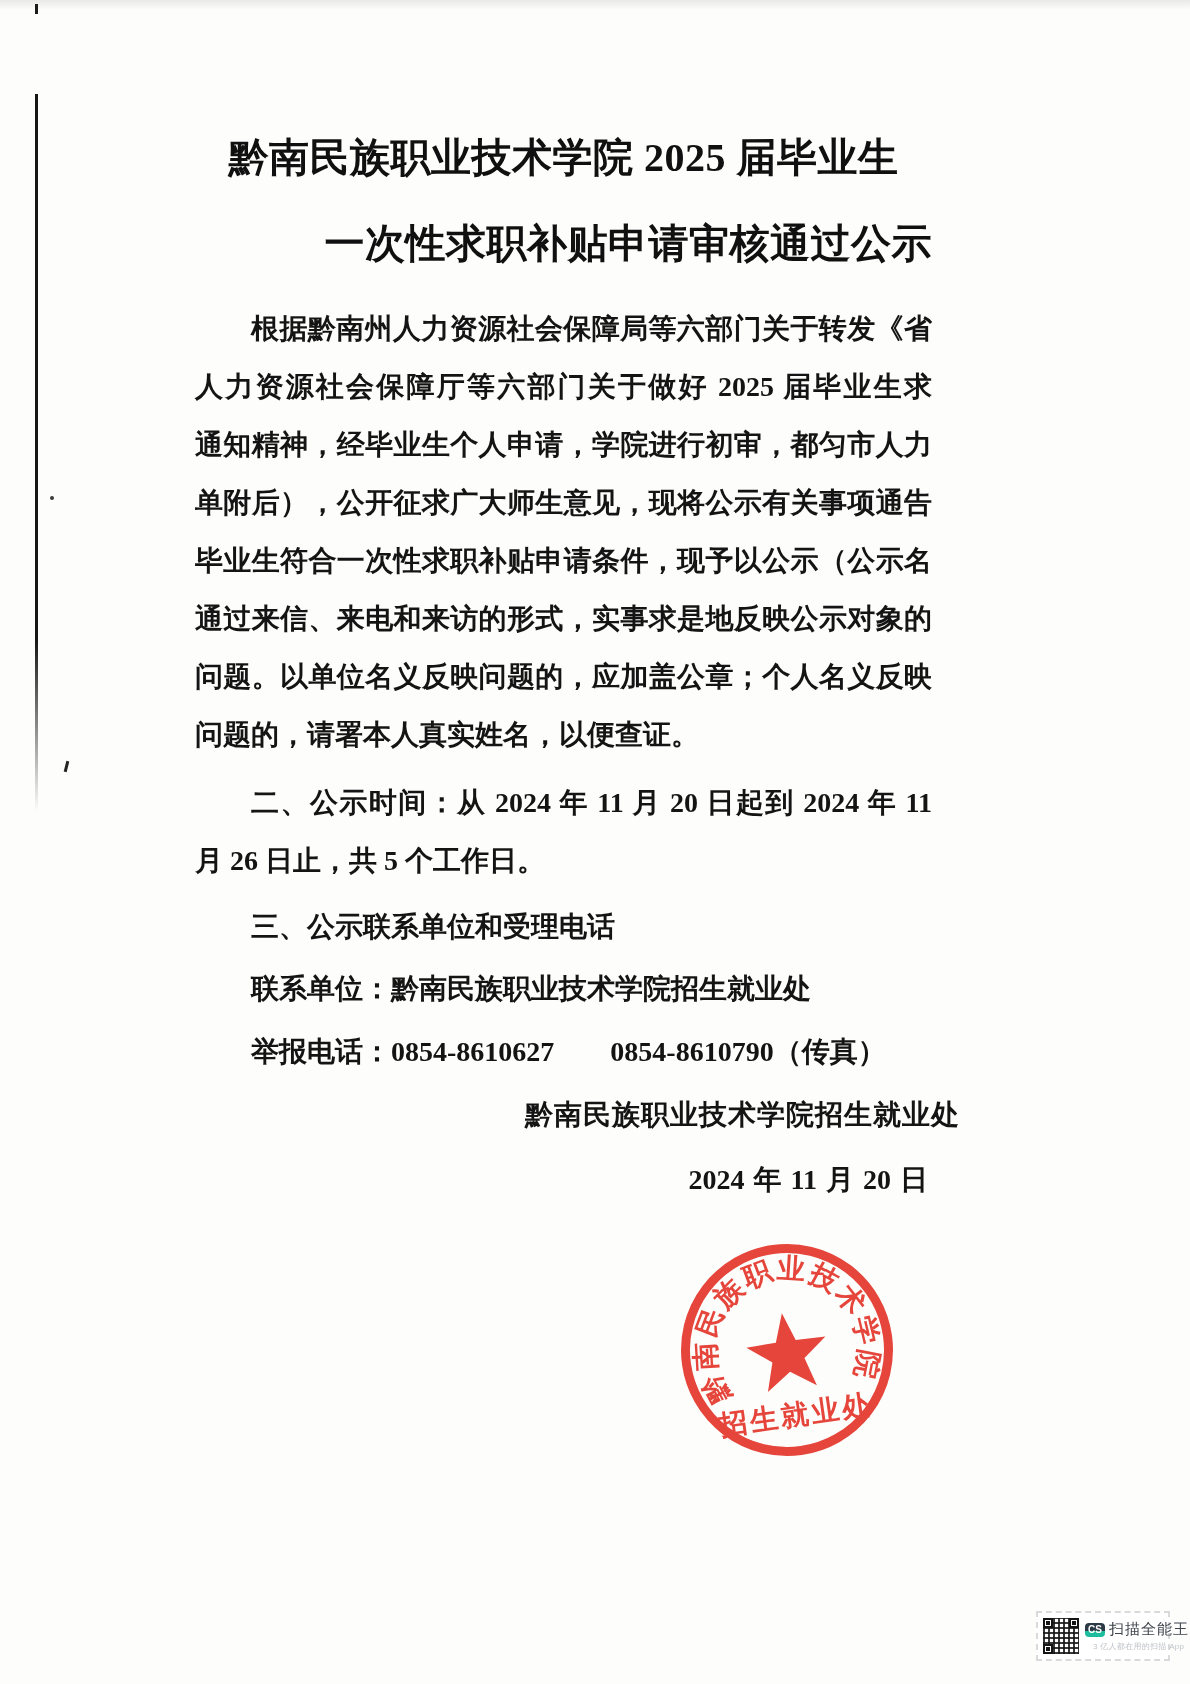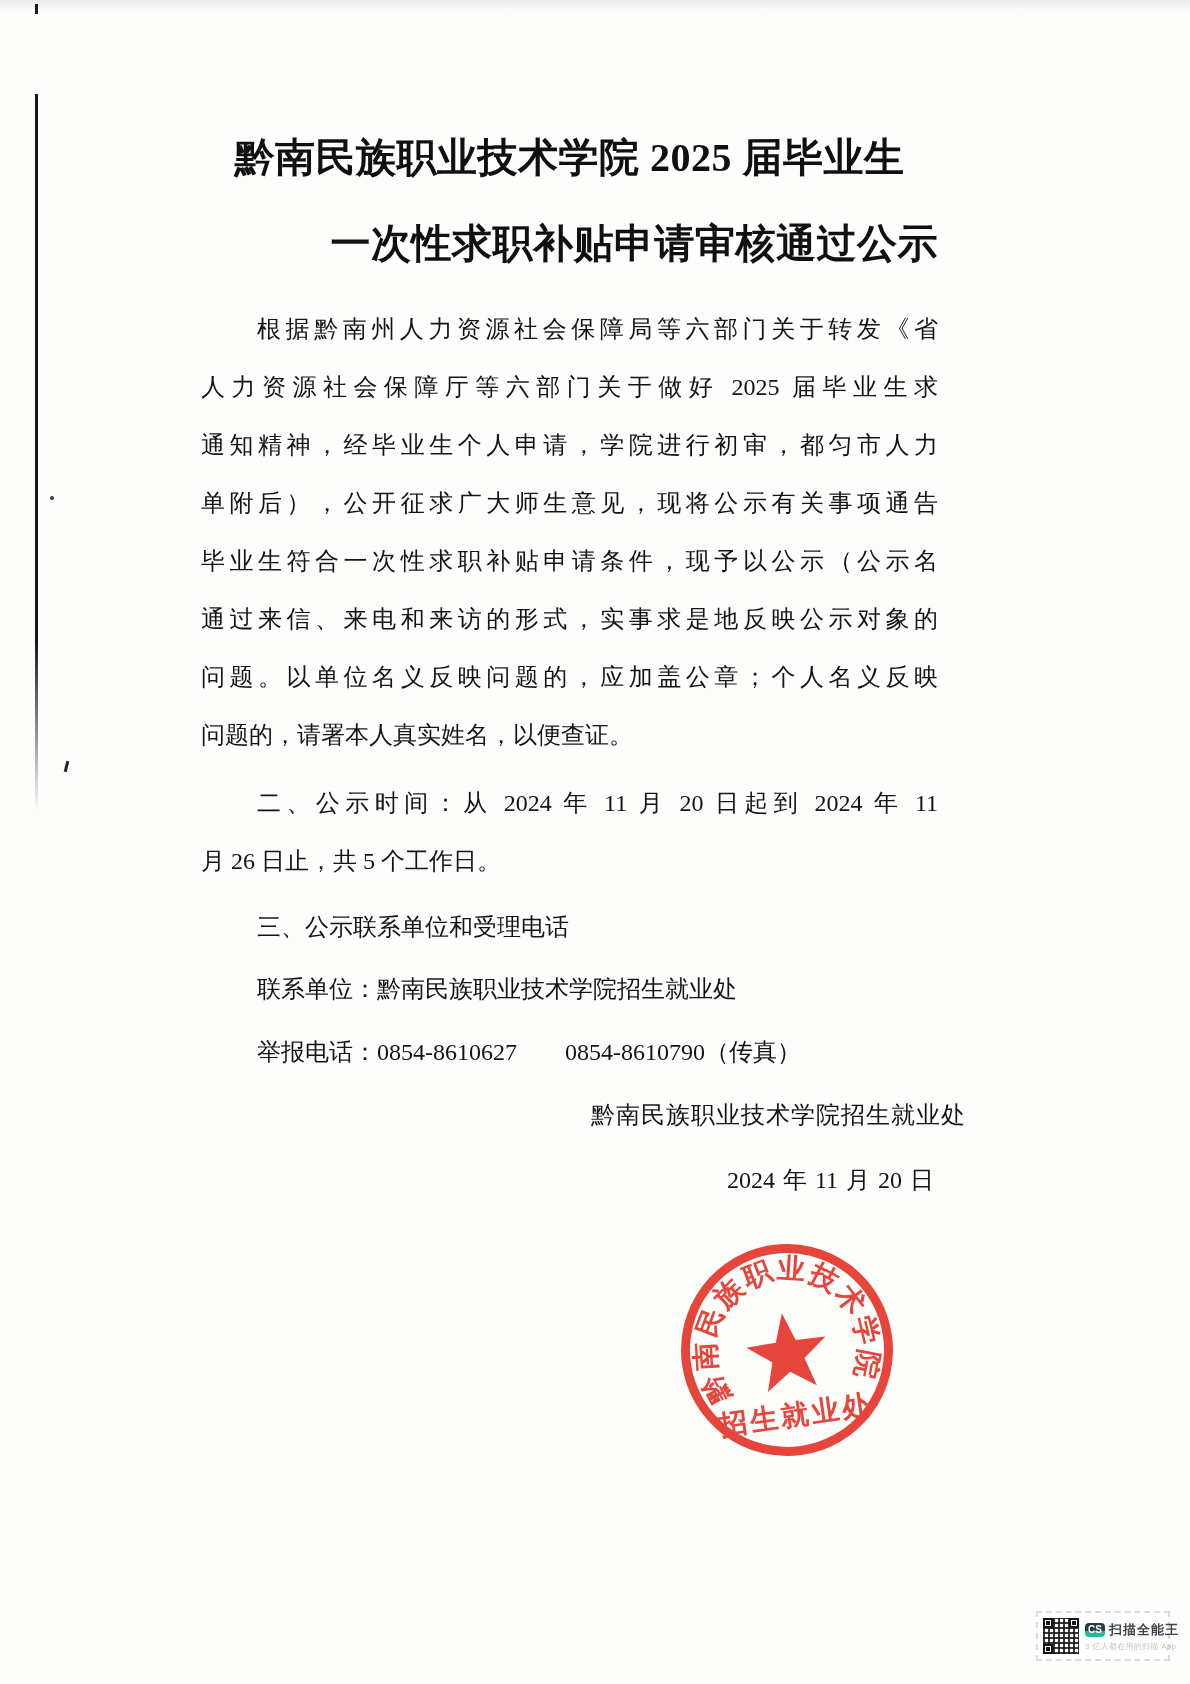--- a/index.html
+++ b/index.html
@@ -15,27 +15,27 @@
     pointer-events:none;
   }
   
   .artifact-tick{position:absolute;left:35px;top:4px;width:3px;height:10px;background:#1b1b1b;}
   .artifact-line{position:absolute;left:35px;top:94px;width:3px;height:718px;
     background:linear-gradient(180deg,#161616 0%,#161616 76%,rgba(22,22,22,0) 100%);}
   .artifact-dot{position:absolute;left:50px;top:496px;width:4px;height:4px;border-radius:50%;background:#3a3a3a;}
   .artifact-slash{position:absolute;left:65px;top:761px;width:2.5px;height:11px;background:#242424;transform:rotate(14deg);}
 
   
-  .doc{position:absolute;left:201px;top:128px;width:737px;}
+  .doc{position:absolute;left:195px;top:128px;width:737px;}
   .title-line{
     text-align:center;font-weight:700;font-size:40px;line-height:60px;
     letter-spacing:.5px;color:#101010;
   }
   .title-line.second{margin-top:26px;text-align:right;}
-  .body{margin-top:26px;font-size:24px;color:#141414;}
+  .body{margin-top:26px;font-size:28px;color:#141414;font-weight:bold;}
   .bl{height:58px;line-height:58px;text-align:justify;text-align-last:justify;}
   .bl.last{text-align-last:left;}
   .bl.ind{padding-left:56px;}
   .bl.tight{letter-spacing:-1.6px;}
   .mt4{margin-top:4px;}.mt5{margin-top:5px;}.mt7{margin-top:7px;}.mt8{margin-top:8px;}.mt10{margin-top:10px;}
   .sig{height:58px;line-height:58px;text-align:right;text-align-last:right;letter-spacing:1px;margin-right:-28px;}
   .date{height:58px;line-height:58px;text-align:right;text-align-last:right;padding-right:4px;word-spacing:2px;}
 
   
   .seal{
@@ -59,22 +59,22 @@
   .qr .f{position:absolute;width:10px;height:10px;border:2px solid #141414;background:#fff;box-sizing:border-box;}
   .qr .f::after{content:"";position:absolute;inset:1px;background:#141414;}
   .qr .f.tl{left:0;top:0;}.qr .f.tr{right:0;top:0;}.qr .f.bl{left:0;bottom:0;}
   .badge-col{display:flex;flex-direction:column;justify-content:center;min-width:0;}
   .cs-row{display:flex;align-items:center;gap:4px;}
   .cs-icon{
     width:20px;height:14px;border-radius:4px;flex:0 0 auto;
     background:linear-gradient(180deg,#2c3a45 0%,#2c3a45 55%,#1cbc9e 55%,#1cbc9e 100%);
     color:#fff;font-weight:700;font-size:10px;display:flex;align-items:center;justify-content:center;text-align:center;
   }
-  .app-name{font-size:13px;font-weight:700;color:#3f444c;letter-spacing:1px;white-space:nowrap;}
-  .tagline{font-size:8px;color:#bfc3c8;margin-top:2px;letter-spacing:.3px;white-space:nowrap;}
+  .app-name{font-size:15px;font-weight:400;color:#3f444c;letter-spacing:1px;white-space:nowrap;}
+  .tagline{font-size:8px;color:#bfc3c8;margin-top:2px;letter-spacing:.3px;white-space:nowrap;margin-left:8px;}
 </style>
 </head>
 <body>
 
 <div class="page">
 
   <div class="artifact-tick"></div>
   <div class="artifact-line"></div>
   <div class="artifact-dot"></div>
   <div class="artifact-slash"></div>

